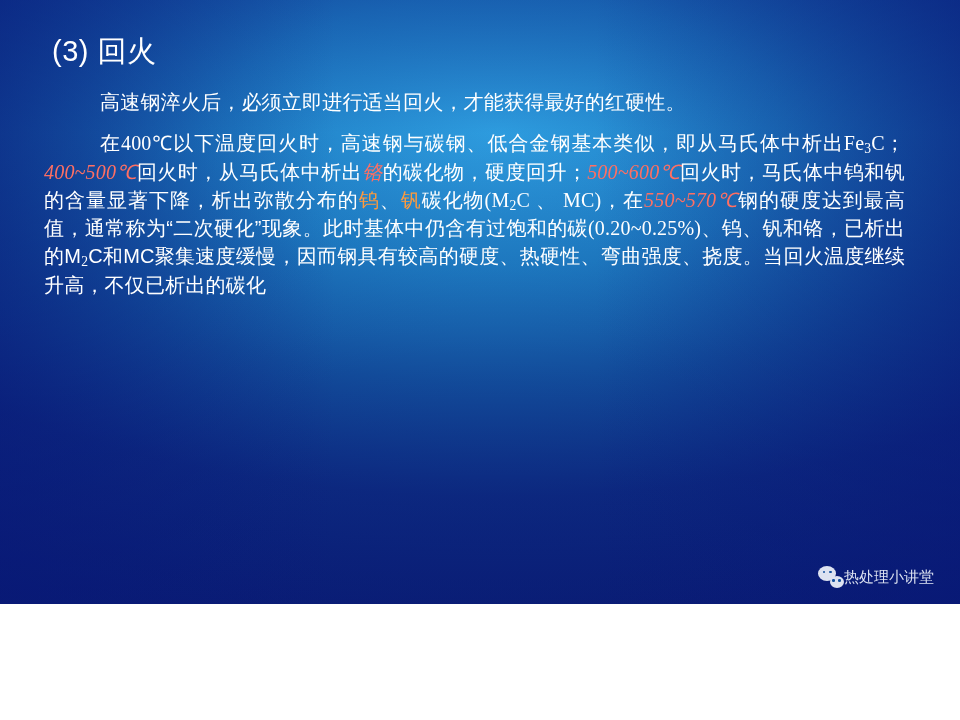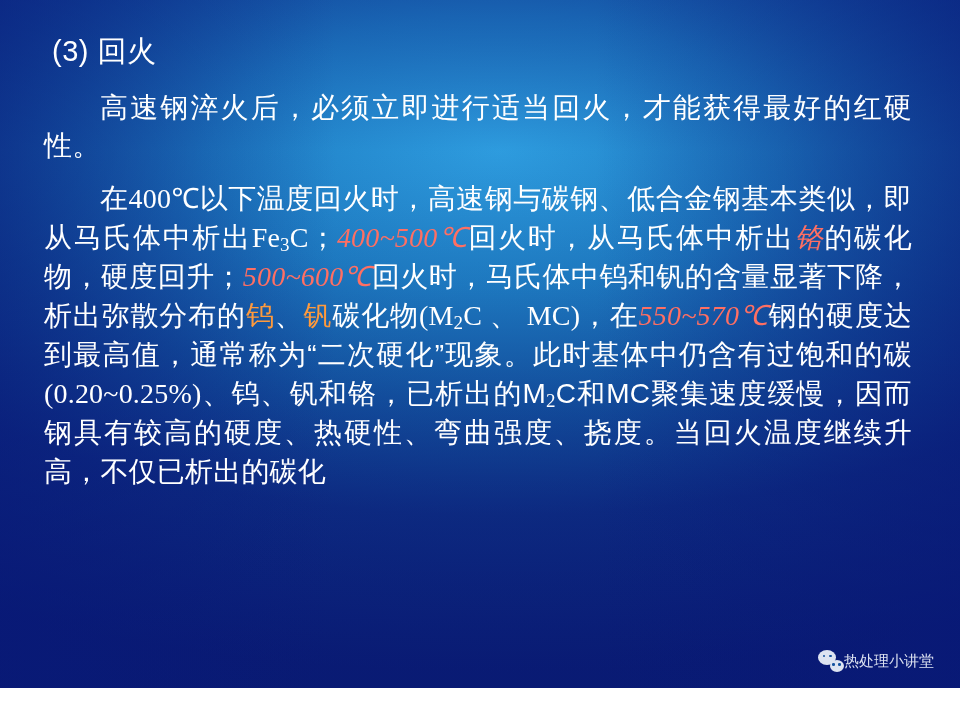--- a/index.html
+++ b/index.html
@@ -8,21 +8,21 @@
   }
   body {
     width: 960px;
     height: 720px;
     overflow: hidden;
     font-family: "Liberation Sans", sans-serif;
   }
   #slide {
     position: relative;
     width: 960px;
-    height: 688px;
+    height: 604px;
     background:
       radial-gradient(ellipse 1100px 520px at 52% 22%, #2f9fe0 0%, #1f7fc4 26%, #1455a2 48%, #0e2f86 70%, #0a1e78 100%);
     overflow: hidden;
   }
   
   #slide::before {
     content: "";
     position: absolute;
     inset: 0;
     background: linear-gradient(180deg, rgba(12,40,140,0.35) 0%, rgba(20,90,190,0.05) 22%, rgba(10,30,120,0.12) 55%, rgba(8,22,110,0.45) 100%);
@@ -45,23 +45,23 @@
   .heading {
     color: #ffffff;
     font-size: 29px;
     line-height: 1.2;
     margin: 0 0 20px 8px;
     letter-spacing: 0.5px;
   }
 
   p.para {
     color: #ffffff;
-    font-size: 28px;
+    font-size: 20px;
     line-height: 1.38;
-    margin: 0 4px 14px 0;
+    margin: 0 11px 14px 0;
     text-align: justify;
     text-justify: inter-ideograph;
     letter-spacing: 0.2px;
   }
   p.para.indent {
     text-indent: 56px;
   }
   .para2 {
     margin-bottom: 0;
   }

